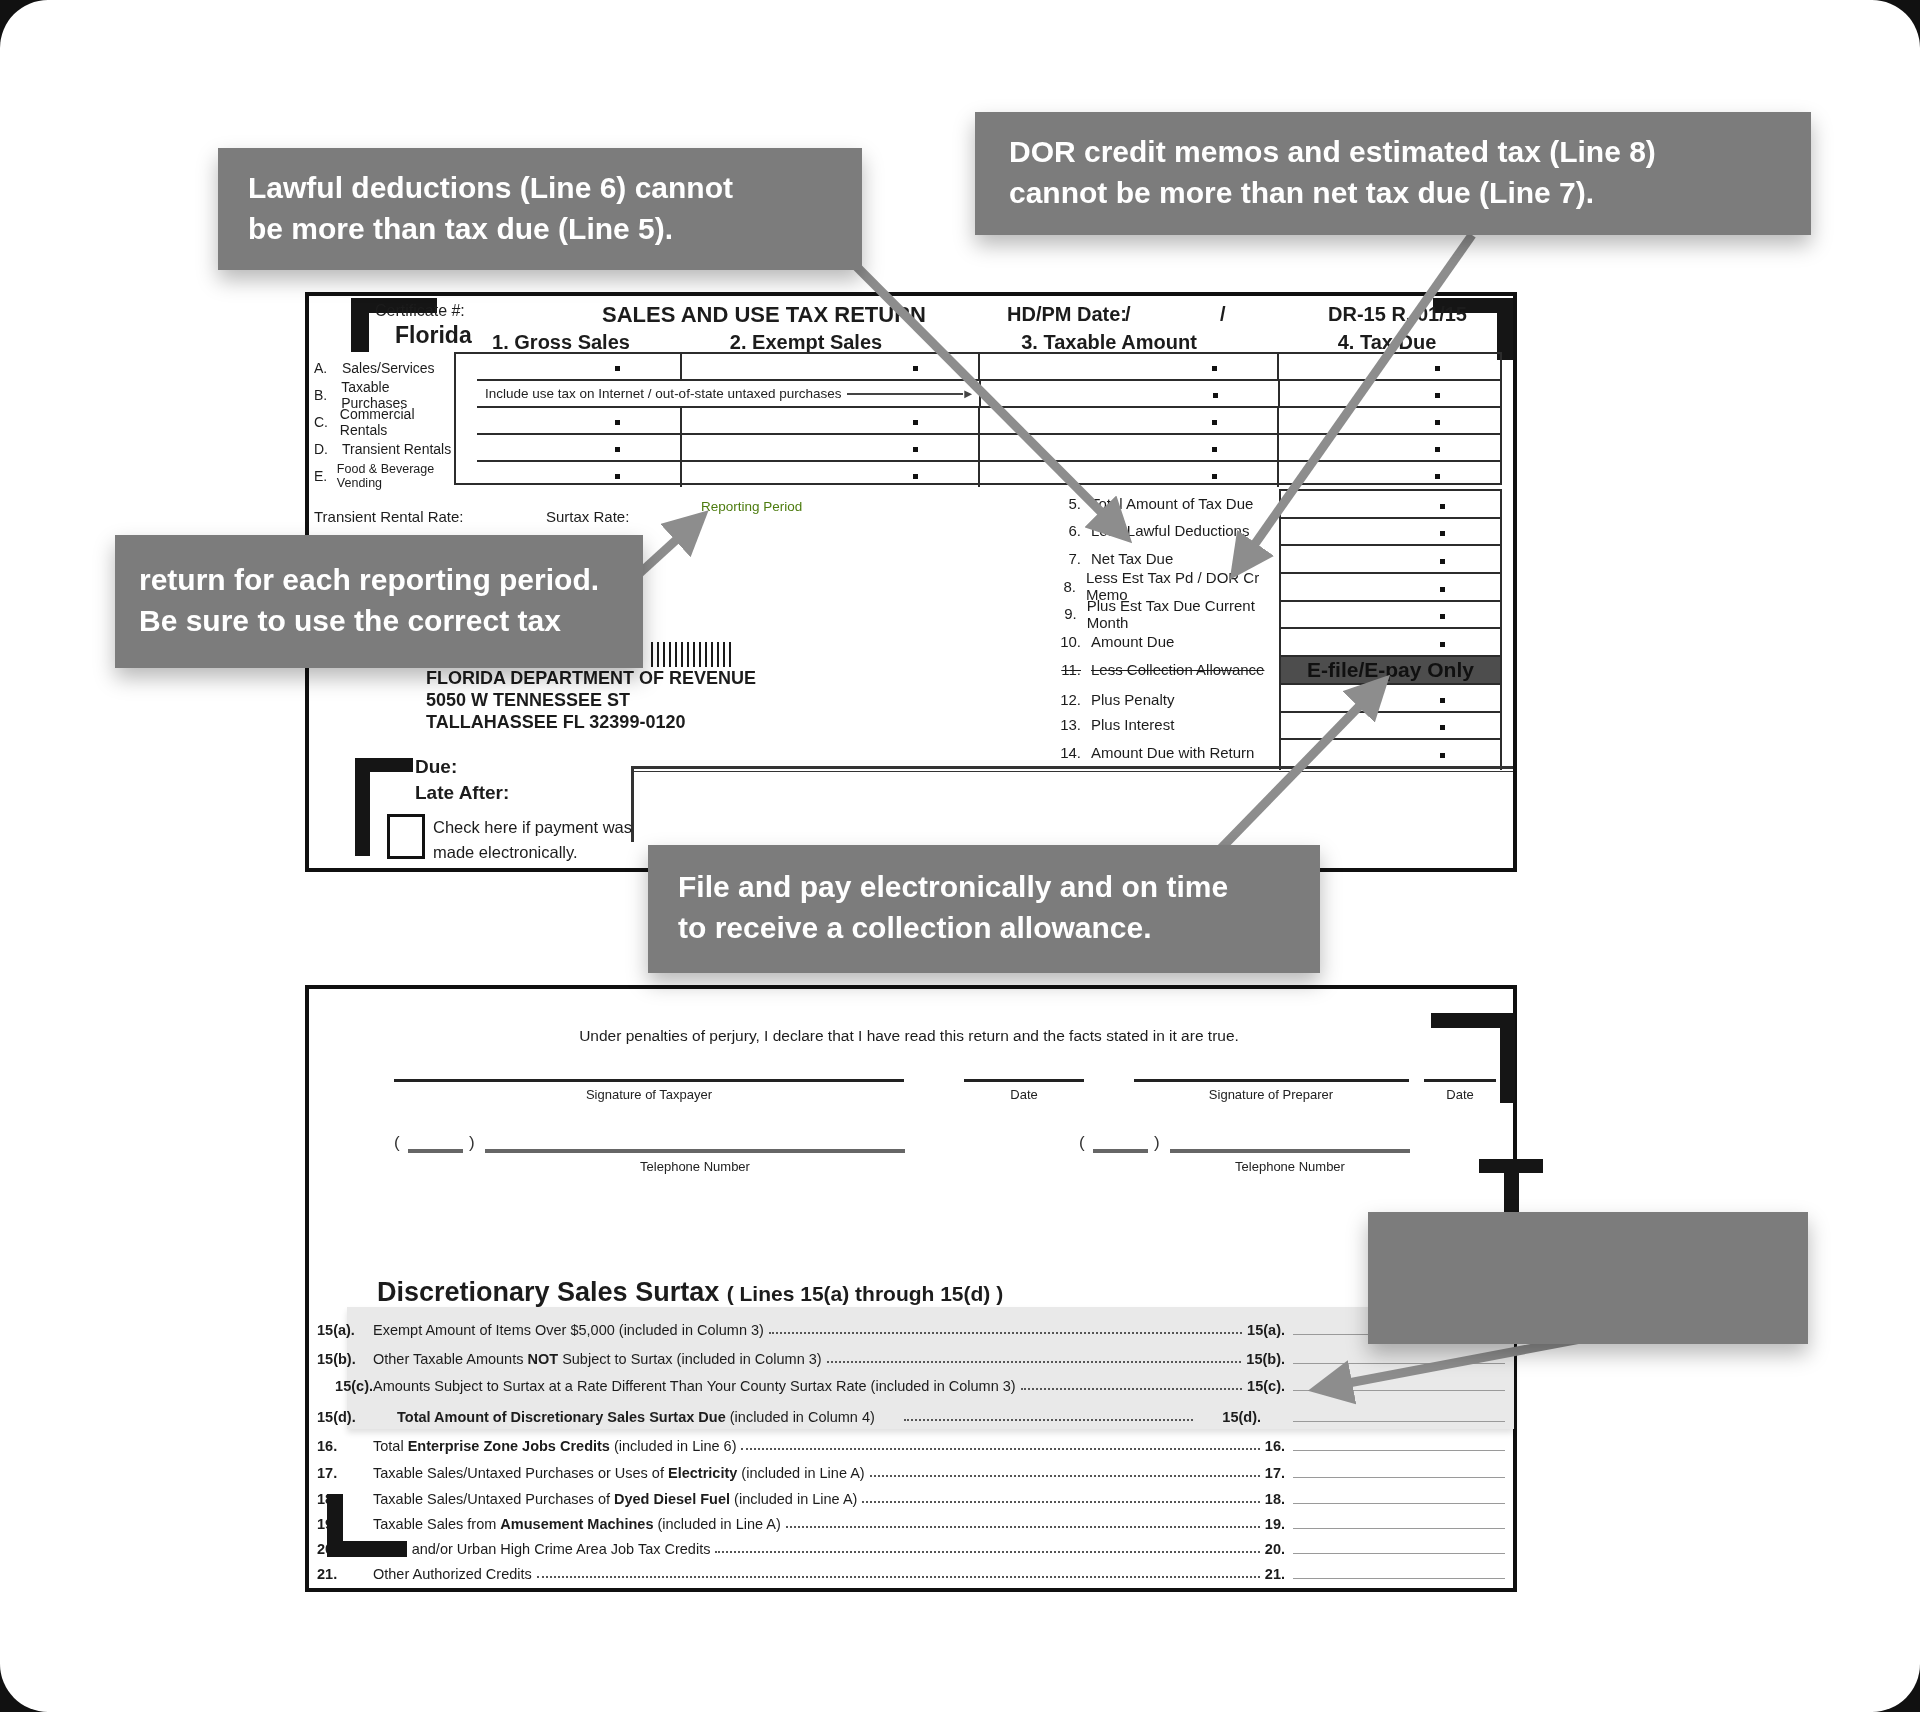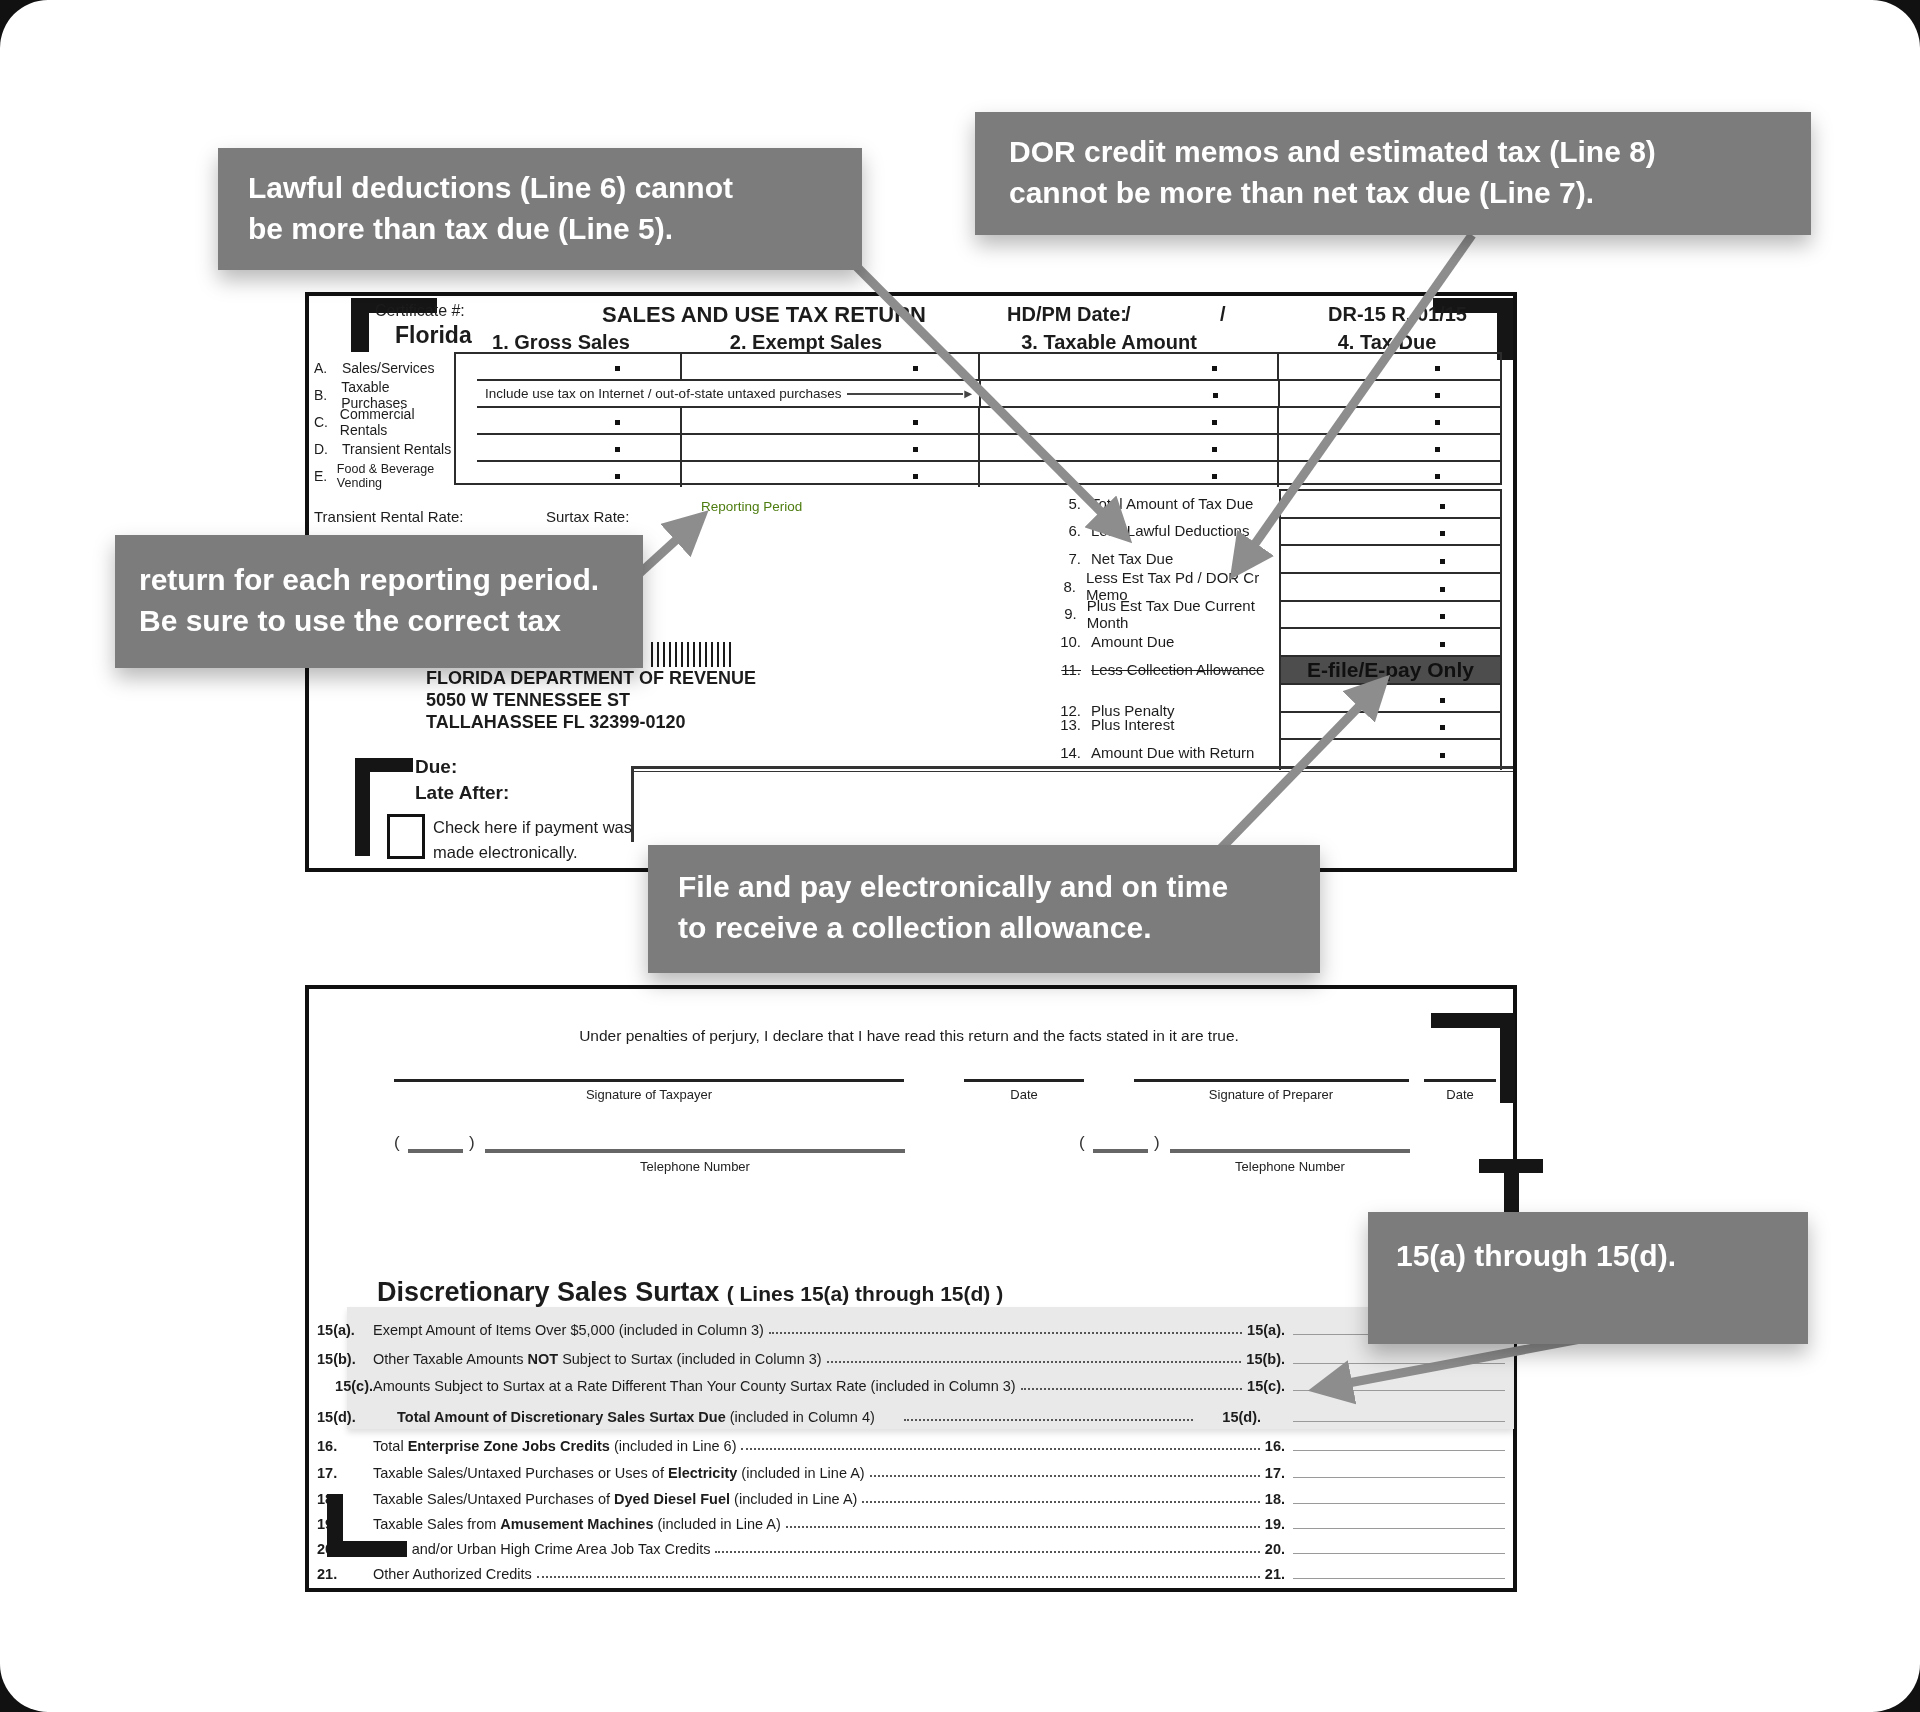--- a/index.html
+++ b/index.html
@@ -130,21 +130,20 @@
   </div>
   <div class="callout" id="c3">
     <div>return for each reporting period.</div>
     <div>Be sure to use the correct tax</div>
   </div>
   <div class="callout" id="c4">
     <div>File and pay electronically and on time</div>
     <div>to receive a collection allowance.</div>
   </div>
   <div class="callout" id="c5">
-    <div>15(a) through 15(d).</div>
   </div>
 
   <div class="formbox" id="form1">
 
     <div class="bar" style="left:42px;top:2px;width:86px;height:15px;"></div>
     <div class="bar" style="left:42px;top:2px;width:18px;height:54px;"></div>
     <div class="bar" style="left:1124px;top:2px;width:80px;height:15px;"></div>
     <div class="bar" style="left:1188px;top:2px;width:16px;height:62px;"></div>
 
     <div class="abs f1-cert">Certificate #:</div>
@@ -282,21 +281,21 @@
           <span>Plus Est Tax Due Current Month</span>
         </div>
         <div class="taxline" style="top: 331.5px;">
           <span class="n">10.</span>
           <span>Amount Due</span>
         </div>
         <div class="taxline" style="top: 359.2px;">
           <span class="n strike">11.</span>
           <span class="strike">Less Collection Allowance</span>
         </div>
-        <div class="taxline" style="top: 400px;">
+        <div class="taxline" style="top: 389px;">
           <span class="n">12.</span>
           <span>Plus Penalty</span>
         </div>
         <div class="taxline" style="top: 414.6px;">
           <span class="n">13.</span>
           <span>Plus Interest</span>
         </div>
         <div class="taxline" style="top: 442.3px;">
           <span class="n">14.</span>
           <span>Amount Due with Return</span>

